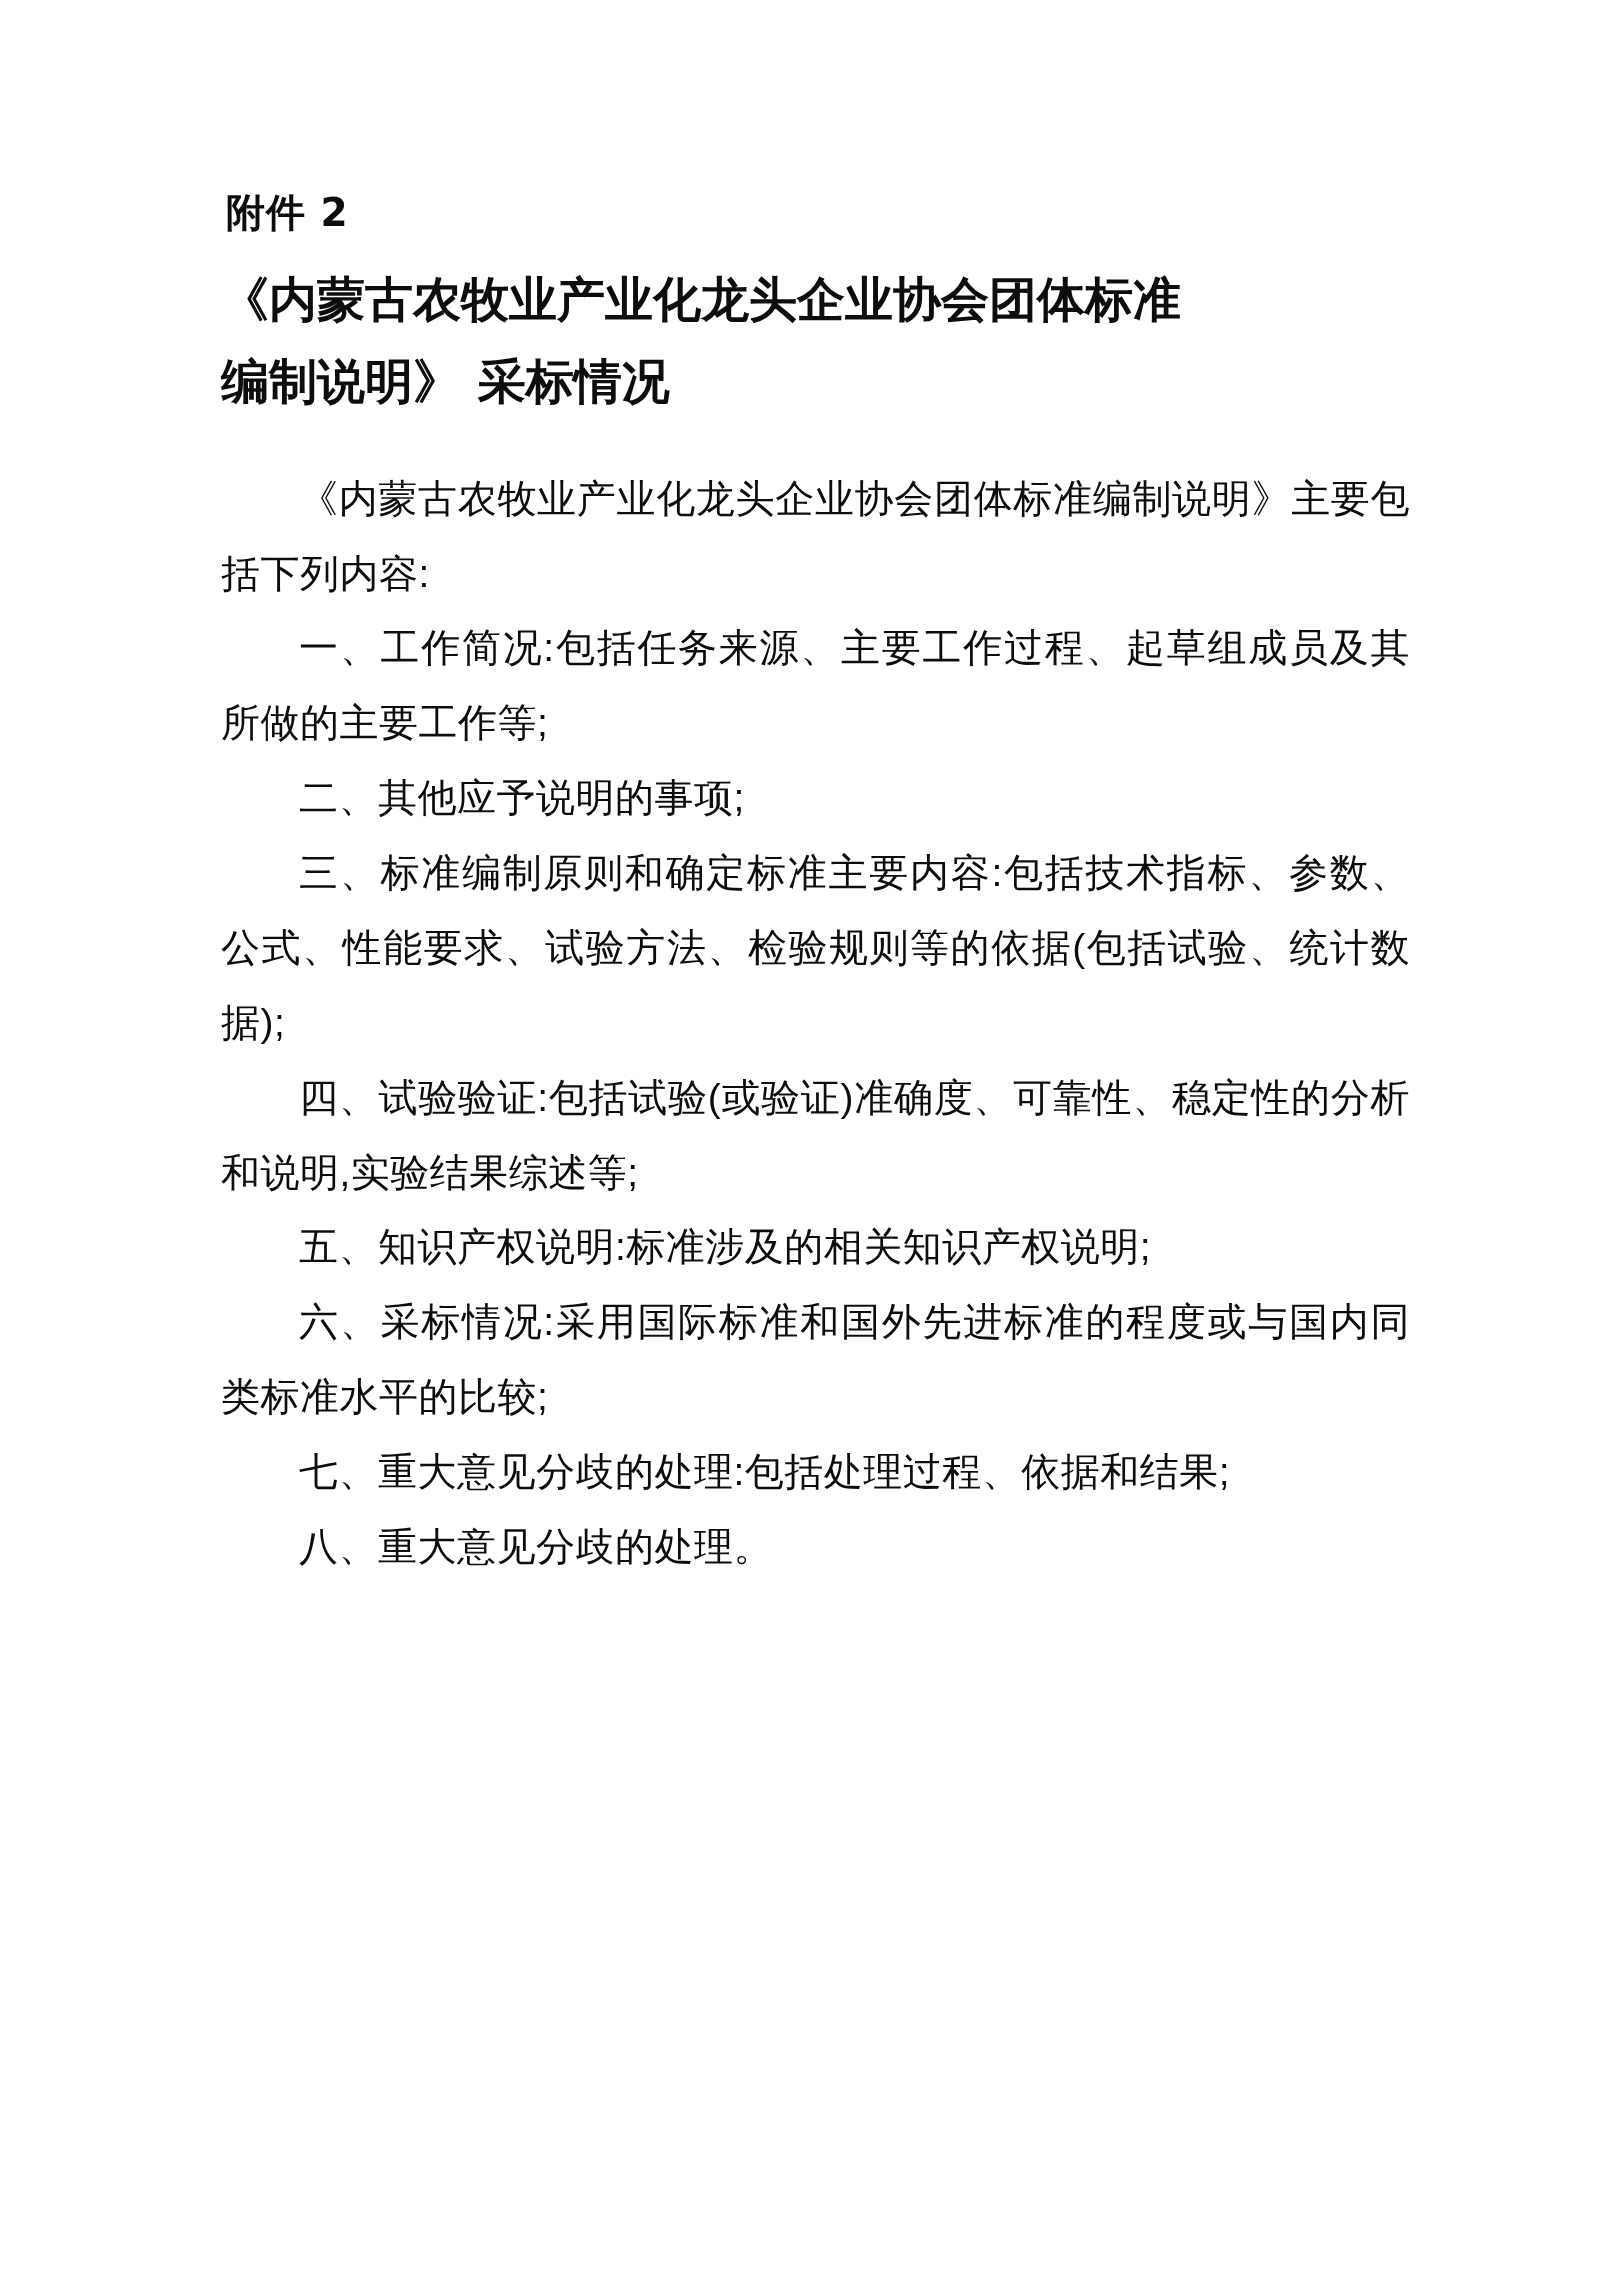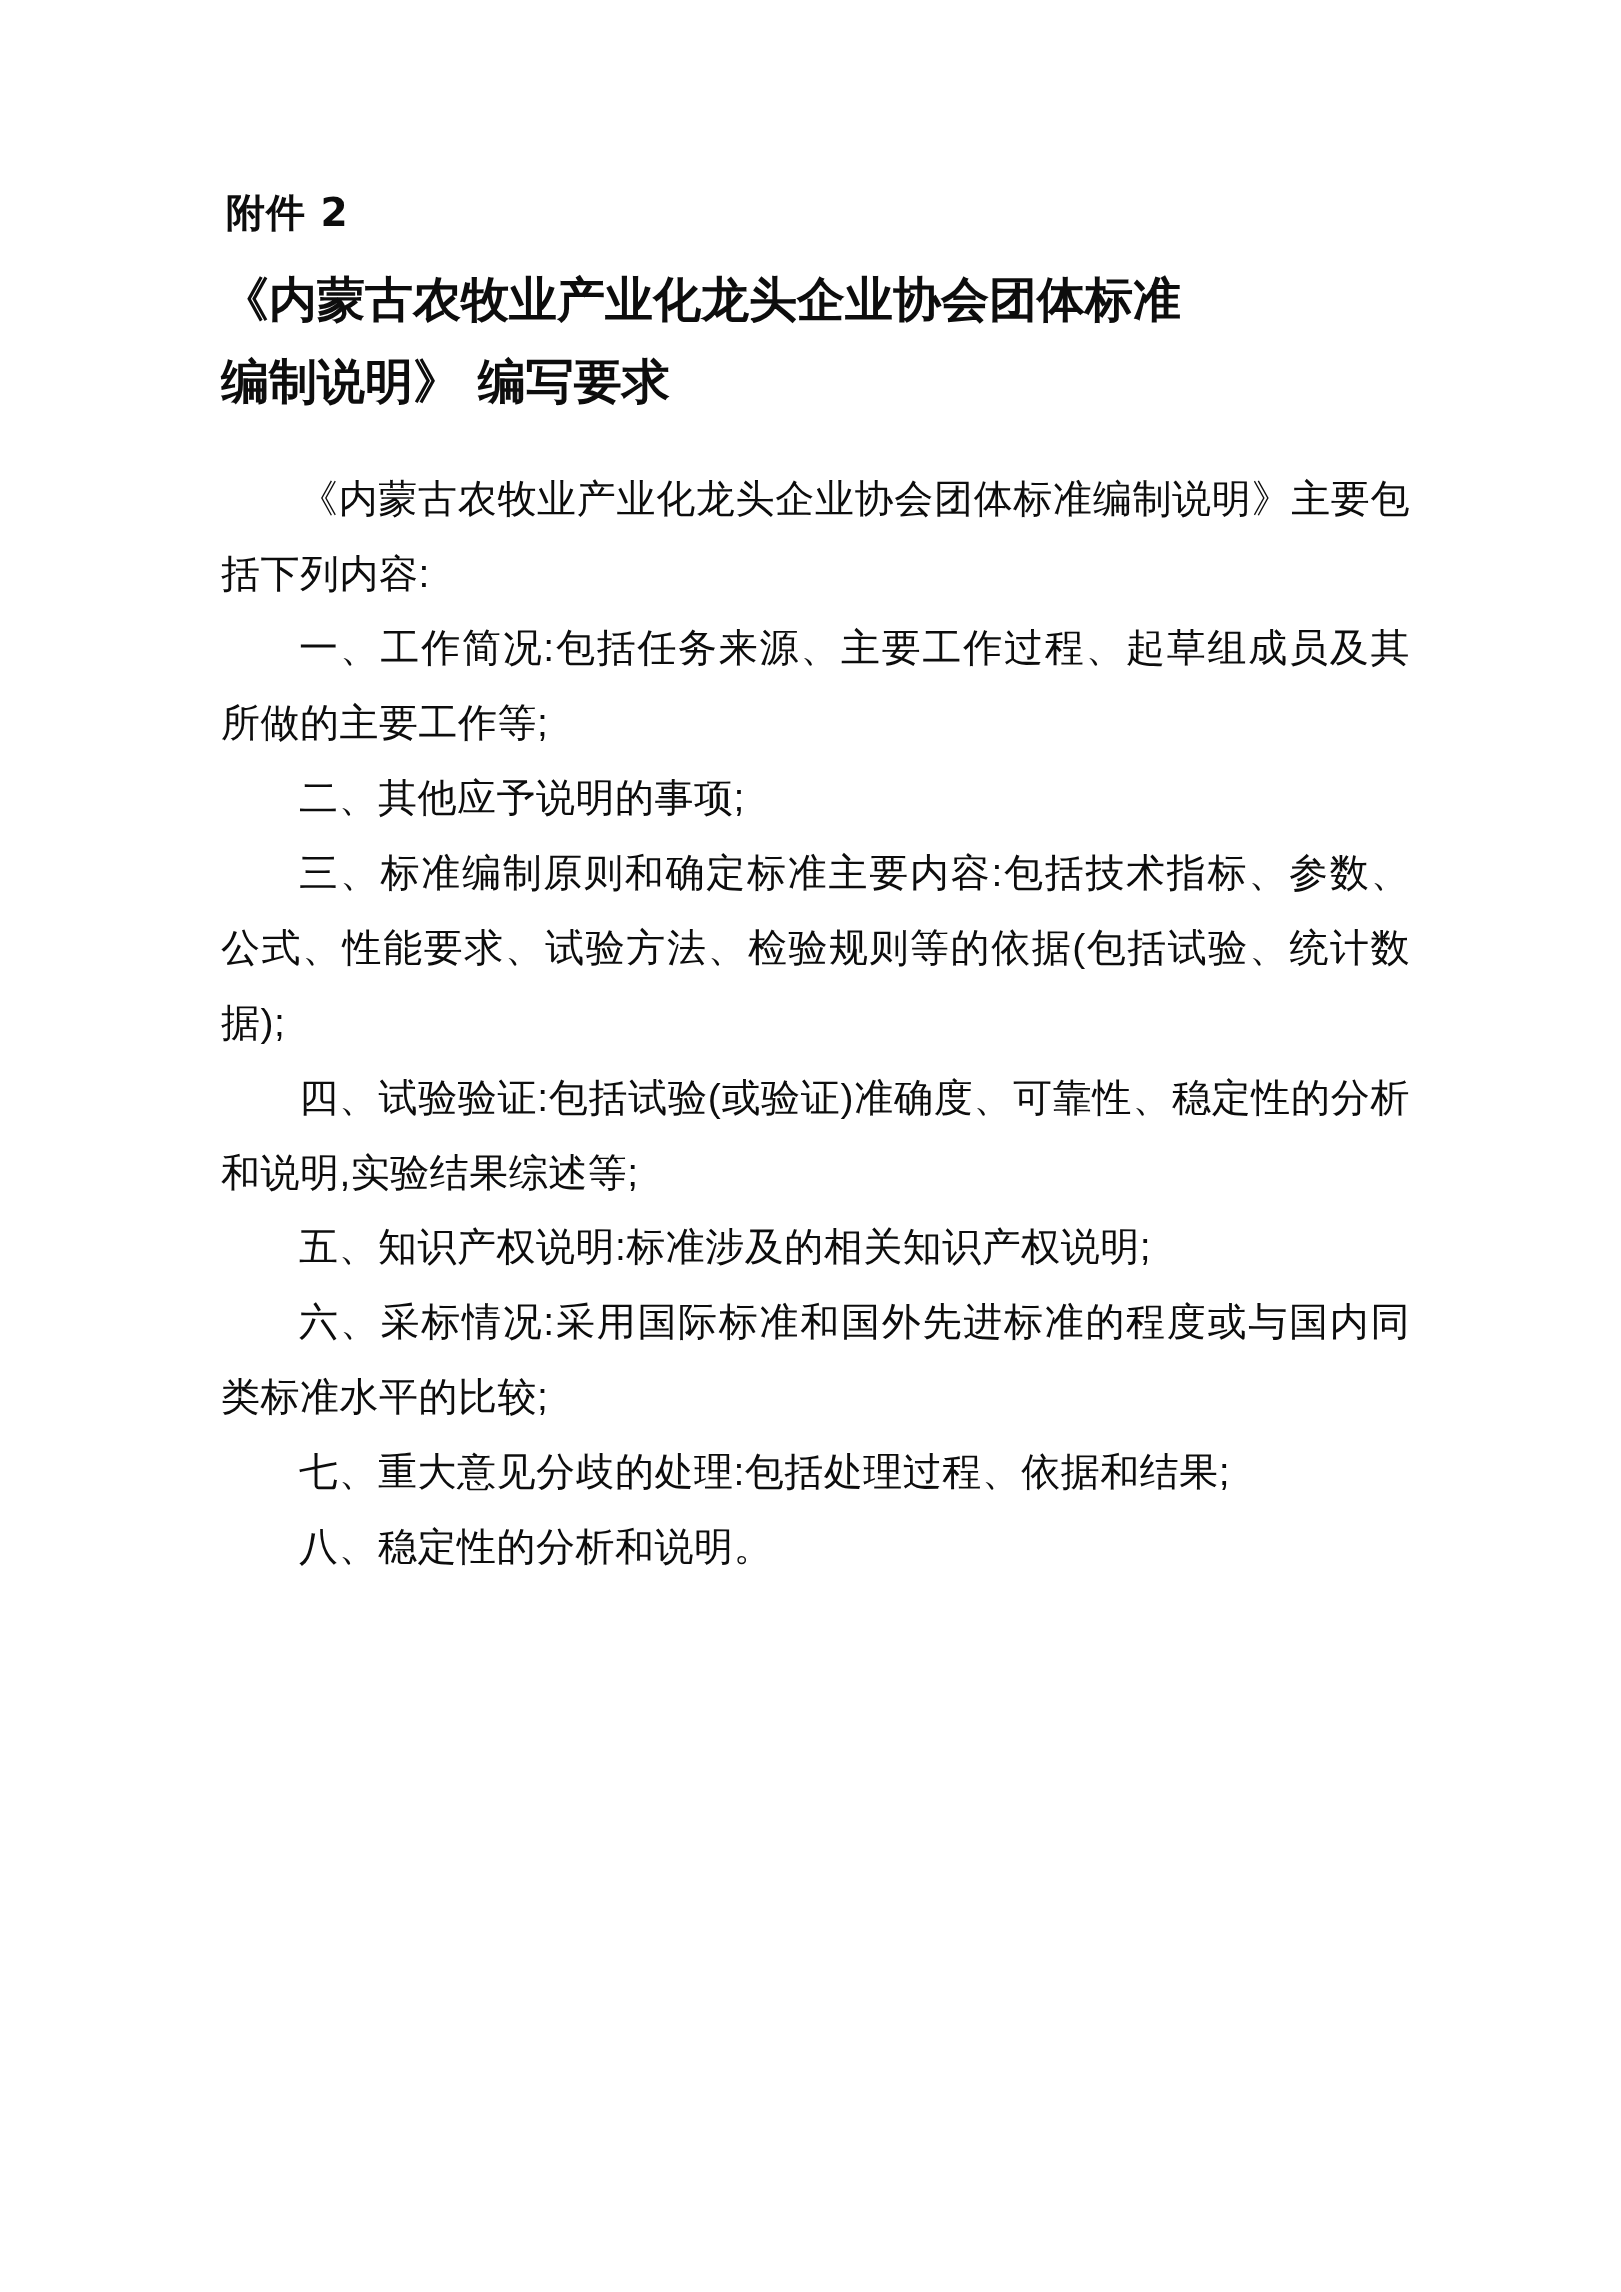--- a/index.html
+++ b/index.html
@@ -56,29 +56,29 @@
 </style>
 </head>
 <body>
 
 <div class="page">
 
   <div class="attachment-label">附件 2</div>
 
   <h1 class="doc-title">
     <span class="line1">《内蒙古农牧业产业化龙头企业协会团体标准</span>
-    <span class="line2">编制说明》 编写要求</span>
+    <span class="line2">编制说明》 采标情况</span>
   </h1>
 
   <div class="body-block">
     <p class="para">《内蒙古农牧业产业化龙头企业协会团体标准编制说明》主要包括下列内容:</p>
     <p class="para">一、工作简况:包括任务来源、主要工作过程、起草组成员及其所做的主要工作等;</p>
     <p class="para">二、其他应予说明的事项;</p>
     <p class="para">三、标准编制原则和确定标准主要内容:包括技术指标、参数、公式、性能要求、试验方法、检验规则等的依据(包括试验、统计数据);</p>
     <p class="para">四、试验验证:包括试验(或验证)准确度、可靠性、稳定性的分析和说明,实验结果综述等;</p>
     <p class="para">五、知识产权说明:标准涉及的相关知识产权说明;</p>
     <p class="para">六、采标情况:采用国际标准和国外先进标准的程度或与国内同类标准水平的比较;</p>
     <p class="para">七、重大意见分歧的处理:包括处理过程、依据和结果;</p>
-    <p class="para">八、稳定性的分析和说明。</p>
+    <p class="para">八、重大意见分歧的处理。</p>
   </div>
 
 </div>
 
 
 </body></html>

